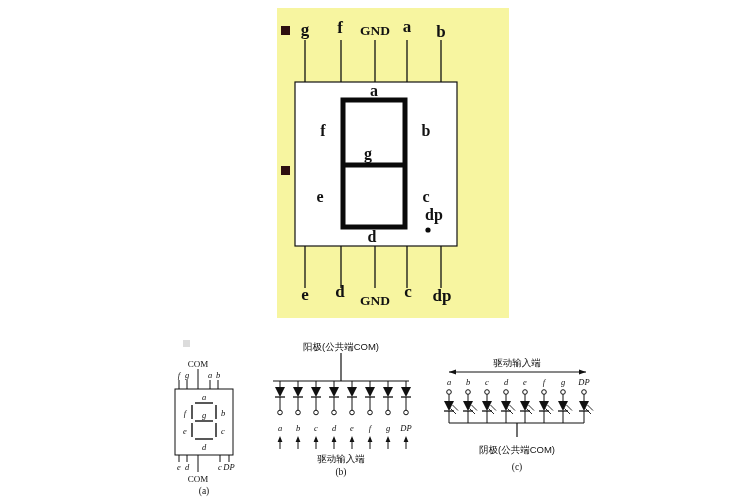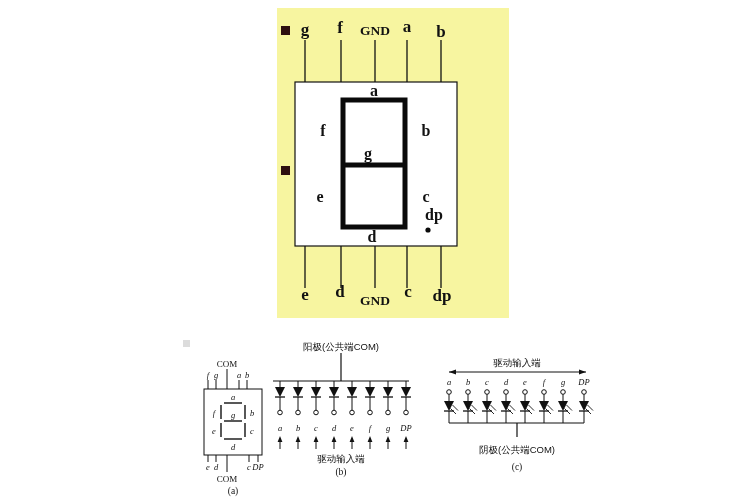--- a/index.html
+++ b/index.html
@@ -72,21 +72,21 @@
       </g>
 
       <text class="t-big" x="28" y="292" text-anchor="middle">e</text>
       <text class="t-big" x="63" y="289" text-anchor="middle">d</text>
       <text class="t-gnd" x="98" y="297" text-anchor="middle">GND</text>
       <text class="t-big" x="131" y="289" text-anchor="middle">c</text>
       <text class="t-big" x="165" y="293" text-anchor="middle">dp</text>
     </svg>
   </div>
 
-  <div class="abs" style="left:200px; top:357px;">
+  <div class="abs" style="left:171px; top:357px;">
     <svg width="74" height="138" viewBox="0 0 74 138">
       <text class="t-sm" x="27" y="10" text-anchor="middle">COM</text>
 
       <g stroke="#111" stroke-width="1">
         <line x1="27" y1="12" x2="27" y2="32"></line>
         <line x1="8" y1="23" x2="8" y2="32"></line>
         <line x1="16" y1="23" x2="16" y2="32"></line>
         <line x1="39" y1="23" x2="39" y2="32"></line>
         <line x1="47" y1="23" x2="47" y2="32"></line>
       </g>

